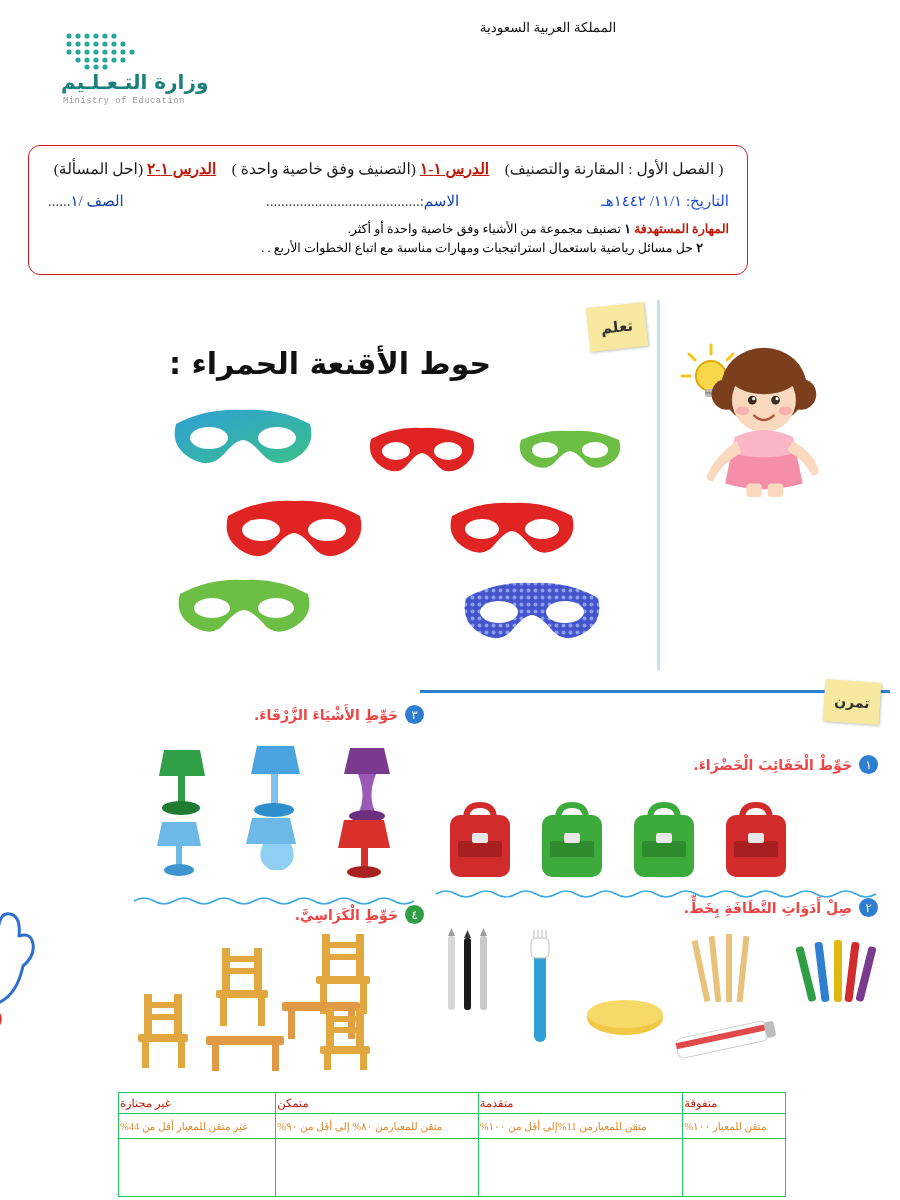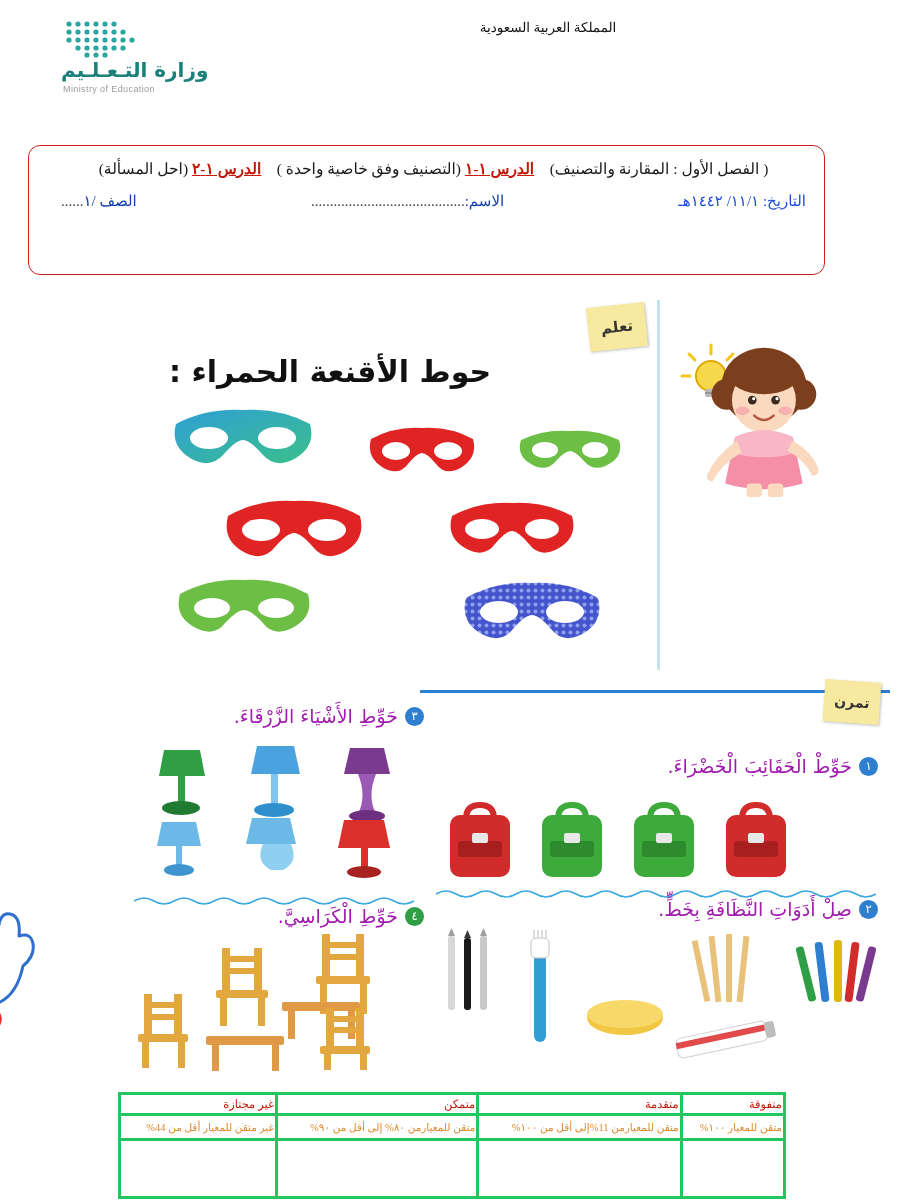--- a/index.html
+++ b/index.html
@@ -16,42 +16,42 @@
   
   .header {
     position: absolute; top: 0; left: 0; width: 748px; height: 118px; padding-left: 13px;
   }
   .ministry-text {
     position: absolute; right: 60px; top: 18px;
     text-align: center; width: 280px;
     font-size: 13.5px; line-height: 1.55; color: #111;
   }
   .logo-wrap {
-    position: absolute; left: 55px; top: 18px;
+    position: absolute; left: 55px; top: 30px;
     width: 185px; height: 80px;
   }
   .logo-dots { position: absolute; left: 8px; top: 0; width: 100px; height: 40px; }
   .logo-ar {
     position: absolute; left: 6px; top: 40px;
     font-size: 20px; font-weight: bold; color: #1b7f7a;
     letter-spacing: 1px; font-family: "DejaVu Sans", sans-serif;
   }
   .logo-en {
     position: absolute; left: 8px; top: 66px;
     font-size: 9px; color: #9b9b9b; letter-spacing: .4px;
-    font-family: Liberation Sans, sans-serif;
+    font-family: Liberation Mono, monospace;
   }
 
   
   .info-box {
     position: absolute; top: 145px; left: 28px;
-    width: 797px; height: 130px;
+    width: 720px; height: 130px;
     border: 1.6px solid #d01c1c;
     border-radius: 12px;
-    padding: 10px 18px 8px 32px;
+    padding: 10px 18px 8px 19px;
   }
   .line-1 {
     text-align: center; font-size: 15.5px; color: #1a1a1a;
     margin-top: 4px;
   }
   .les-link { color: #c21807; text-decoration: underline; font-weight: bold; }
   .line-2 {
     display: flex; justify-content: space-between; align-items: baseline;
     margin-top: 14px; font-size: 15px; color: #1b2f8a;
   }
@@ -76,21 +76,21 @@
     width: 58px; height: 44px; background: #f7e9a0;
     transform: rotate(-6deg);
     box-shadow: 1px 1px 3px rgba(0,0,0,.25);
     display: flex; align-items: center; justify-content: center;
     font-size: 15px; font-weight: bold; color: #333;
     font-family: "DejaVu Sans", sans-serif;
   }
   .learn-title {
     position: absolute; top: 346px; left: 0; width: 660px;
     text-align: center; font-size: 30px; font-weight: bold;
-    color: #111; font-family: "DejaVu Sans", sans-serif; margin-top: 8px;
+    color: #111; font-family: "DejaVu Sans", sans-serif;
   }
   .girl {
     position: absolute; top: 340px; left: 676px; width: 170px; height: 160px;
   }
   .bulb { position: absolute; top: 342px; left: 676px; }
 
   
   .mask { position: absolute; }
 
   
@@ -114,31 +114,31 @@
     font-family: "DejaVu Sans", sans-serif;
   }
   .q-row { position: absolute; display: flex; align-items: center; gap: 7px; }
   .q-num {
     width: 19px; height: 19px; border-radius: 50%;
     background: #2f7fd0; color: #fff; font-size: 11.5px;
     display: flex; align-items: center; justify-content: center;
     font-family: "DejaVu Sans", sans-serif;
   }
   .q-num.green { background: #2f9e44; }
-  .q-text { font-size: 19px; font-weight: normal; color: #a21caf; font-family: "DejaVu Sans", sans-serif; }
+  .q-text { font-size: 14px; font-weight: bold; color: #ef4444; font-family: "DejaVu Sans", sans-serif; }
   .wavy {
     position: absolute; height: 10px;
   }
 
   
   .rubric {
     position: absolute; left: 118px; top: 1092px;
     width: 668px; border-collapse: collapse;
   }
-  .rubric td { border: 3px solid #22c55e; text-align: right; }
+  .rubric td { border: 1px solid #22c55e; text-align: left; }
   .rubric .hdr { font-size: 11.5px; color: #c21807; height: 21px; }
   .rubric .sub { font-size: 10.5px; color: #e08a2e; height: 25px; }
   .rubric .blank { height: 58px; }
 </style>
 </head>
 <body>
 
 <div class="page">
 
   <div class="header">
@@ -203,20 +203,31 @@
         <span>١١/١/ ١٤٤٢هـ</span>
       </span>
       <span class="name">
         <span>الاسم:</span><span class="dots">.........................................</span>
       </span>
       <span class="grade">
         <span>الصف /١</span><span class="dots">......</span>
       </span>
     </div>
 
+    <div class="skills">
+      <div>
+        <span class="label">المهارة المستهدفة</span>
+        <span class="num">١</span>
+        <span>تصنيف مجموعة من الأشياء وفق خاصية واحدة أو أكثر.</span>
+      </div>
+      <div class="skills-row">
+        <span class="num">٢</span>
+        <span>حل مسائل رياضية باستعمال استراتيجيات ومهارات مناسبة مع اتباع الخطوات الأربع . .</span>
+      </div>
+    </div>
   </div>
 
   <div class="learn-panel"></div>
   <div class="learn-tab">تعلم</div>
   <div class="learn-title">حوط الأقنعة الحمراء :</div>
 
   <svg class="bulb" width="70" height="70" viewBox="0 0 70 70">
     <g stroke="#f5c518" stroke-width="3" stroke-linecap="round">
       <line x1="35" y1="3" x2="35" y2="12"></line>
       <line x1="13" y1="12" x2="19" y2="18"></line>

